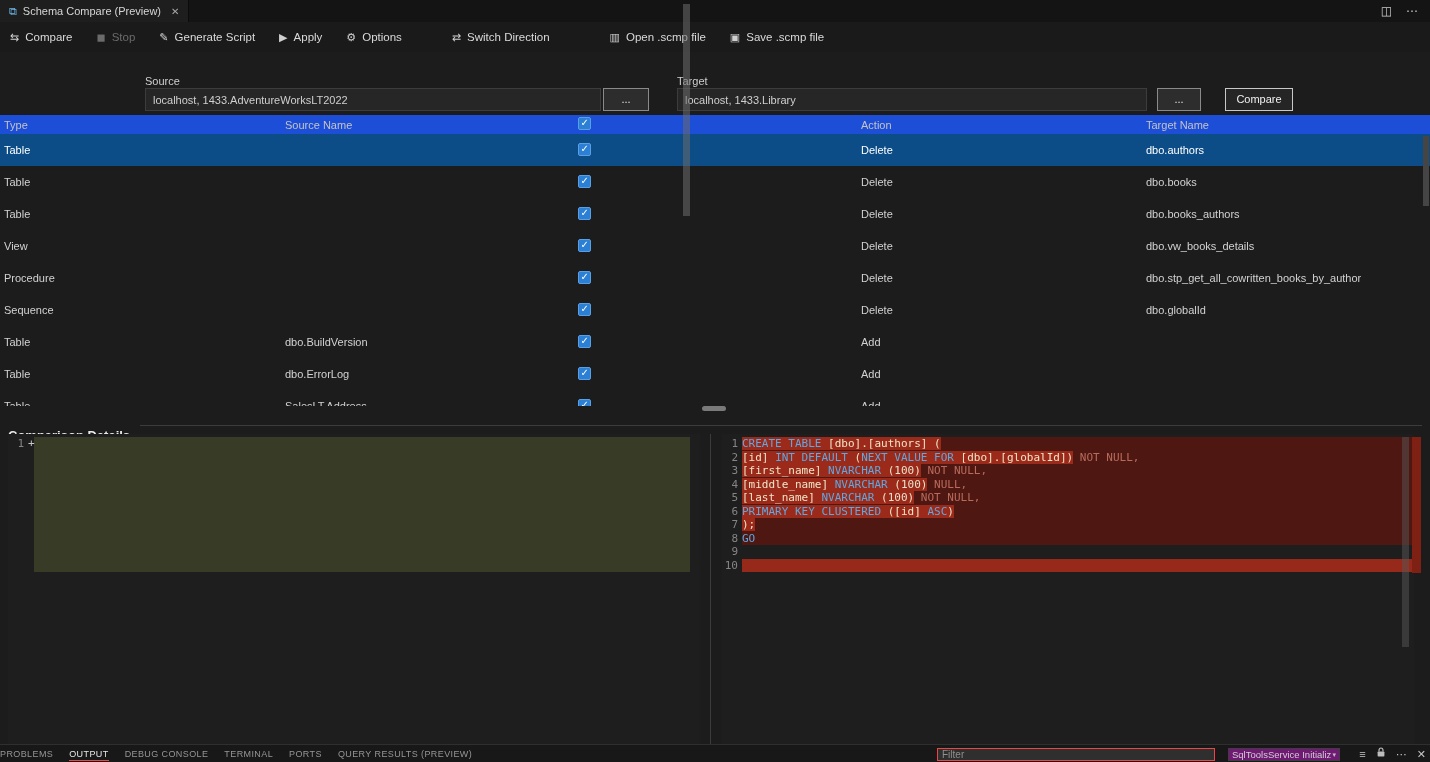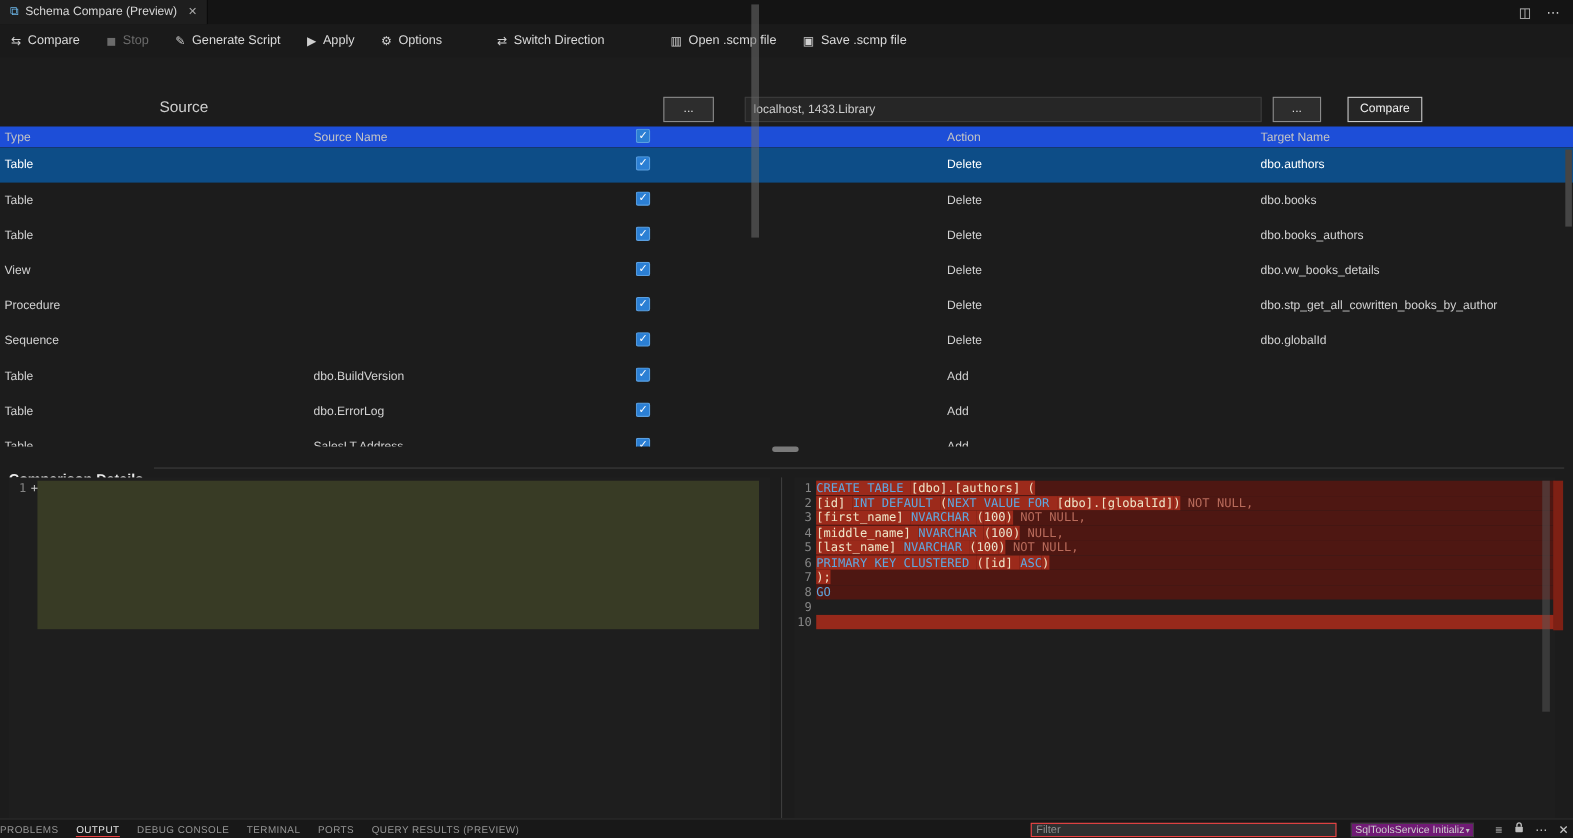--- a/index.html
+++ b/index.html
@@ -15,21 +15,21 @@
   .tab .tclose { color:#a9a9a9; font-size:10px; margin-left:4px; }
   .tabbar-actions { margin-left:auto; display:flex; gap:14px; padding-right:12px; color:#c9c9c9; font-size:12px; }
   
   .toolbar { position:absolute; left:0; top:22px; width:1430px; height:30px; background:#1a1a1a; display:flex; align-items:center; padding-left:10px; gap:24px; }
   .tool-item { display:inline-flex; align-items:center; gap:6px; font-size:11.5px; color:#dadada; cursor:pointer; }
   .tool-item .ticon { font-size:11px; color:#cfcfcf; }
   .tool-item.disabled, .tool-item.disabled .ticon { color:#6b6b6b; cursor:default; }
   [data-name="switch-direction-button"] { margin-left:26px; }
   [data-name="open-scmp-button"] { margin-left:36px; }
   
-  .ep-label { position:absolute; font-size:14px; color:#cfcfcf; top:89px; }
+  .ep-label { position:absolute; font-size:11px; color:#cfcfcf; top:75px; }
   .ep-input { position:absolute; top:88px; height:23px; background:#262626; border:1px solid #3c3c3c; color:#cfcfcf; font-size:11px; padding:0 7px; font-family:"Liberation Sans",sans-serif; }
   .browse-btn { position:absolute; top:88px; height:23px; background:#2d2d2d; border:1px solid #8a8a8a; color:#e2e2e2; font-size:11px; text-align:center; line-height:21px; cursor:pointer; }
   .compare-btn { position:absolute; top:88px; left:1225px; width:68px; height:23px; background:#252525; border:1px solid #c8c8c8; color:#f0f0f0; font-size:11px; text-align:center; line-height:21px; cursor:pointer; }
   
   .grid-header { position:absolute; left:0; top:115px; width:1430px; height:19px; display:flex; align-items:center; padding-left:4px; font-size:11px; color:#c4c4c4; background:#1d4ed8; }
   .grid-rows { position:absolute; left:0; top:134px; width:1430px; height:272px; overflow:hidden; }
   .grow { height:32px; display:flex; align-items:center; padding-left:4px; font-size:11px; color:#d2d2d2; cursor:pointer; }
   .grow.selected { background:#0d4d87; color:#ffffff; }
   .cell { overflow:hidden; white-space:nowrap; }
   .c0 { width:281px; } .c1 { width:293px; } .c2 { width:283px; } .c3 { width:285px; } .c4 { flex:1; }
@@ -121,20 +121,21 @@
         <span data-name="open-scmp-label">Open .scmp file</span>
       </div>
       <div class="tool-item" data-name="save-scmp-button">
         <span class="ticon" data-name="save-scmp-icon">▣</span>
         <span data-name="save-scmp-label">Save .scmp file</span>
       </div>
     </div>
 
   <span class="ep-label" style="left:145px" data-name="source-label">Source</span>
   <span class="ep-label" style="left:677px" data-name="target-label">Target</span>
+  <input class="ep-input" style="left: 145px; width: 456px;" data-name="source-input" value="localhost, 1433.AdventureWorksLT2022">
   <div class="browse-btn" style="left:603px;width:46px" data-name="source-browse-button">...</div>
   <input class="ep-input" style="left: 677px; width: 470px;" data-name="target-input" value="localhost, 1433.Library">
   <div class="browse-btn" style="left:1157px;width:44px" data-name="target-browse-button">...</div>
   <div class="compare-btn" data-name="compare-button">Compare</div>
 
   <div class="grid-header" data-name="diff-grid-header">
     <div class="cell c0" data-name="column-type">Type</div>
     <div class="cell c1" data-name="column-source-name">Source Name</div>
     <div class="cell c2"><span class="checkbox checked" data-name="header-include-checkbox"></span></div>
     <div class="cell c3" data-name="column-action">Action</div>

